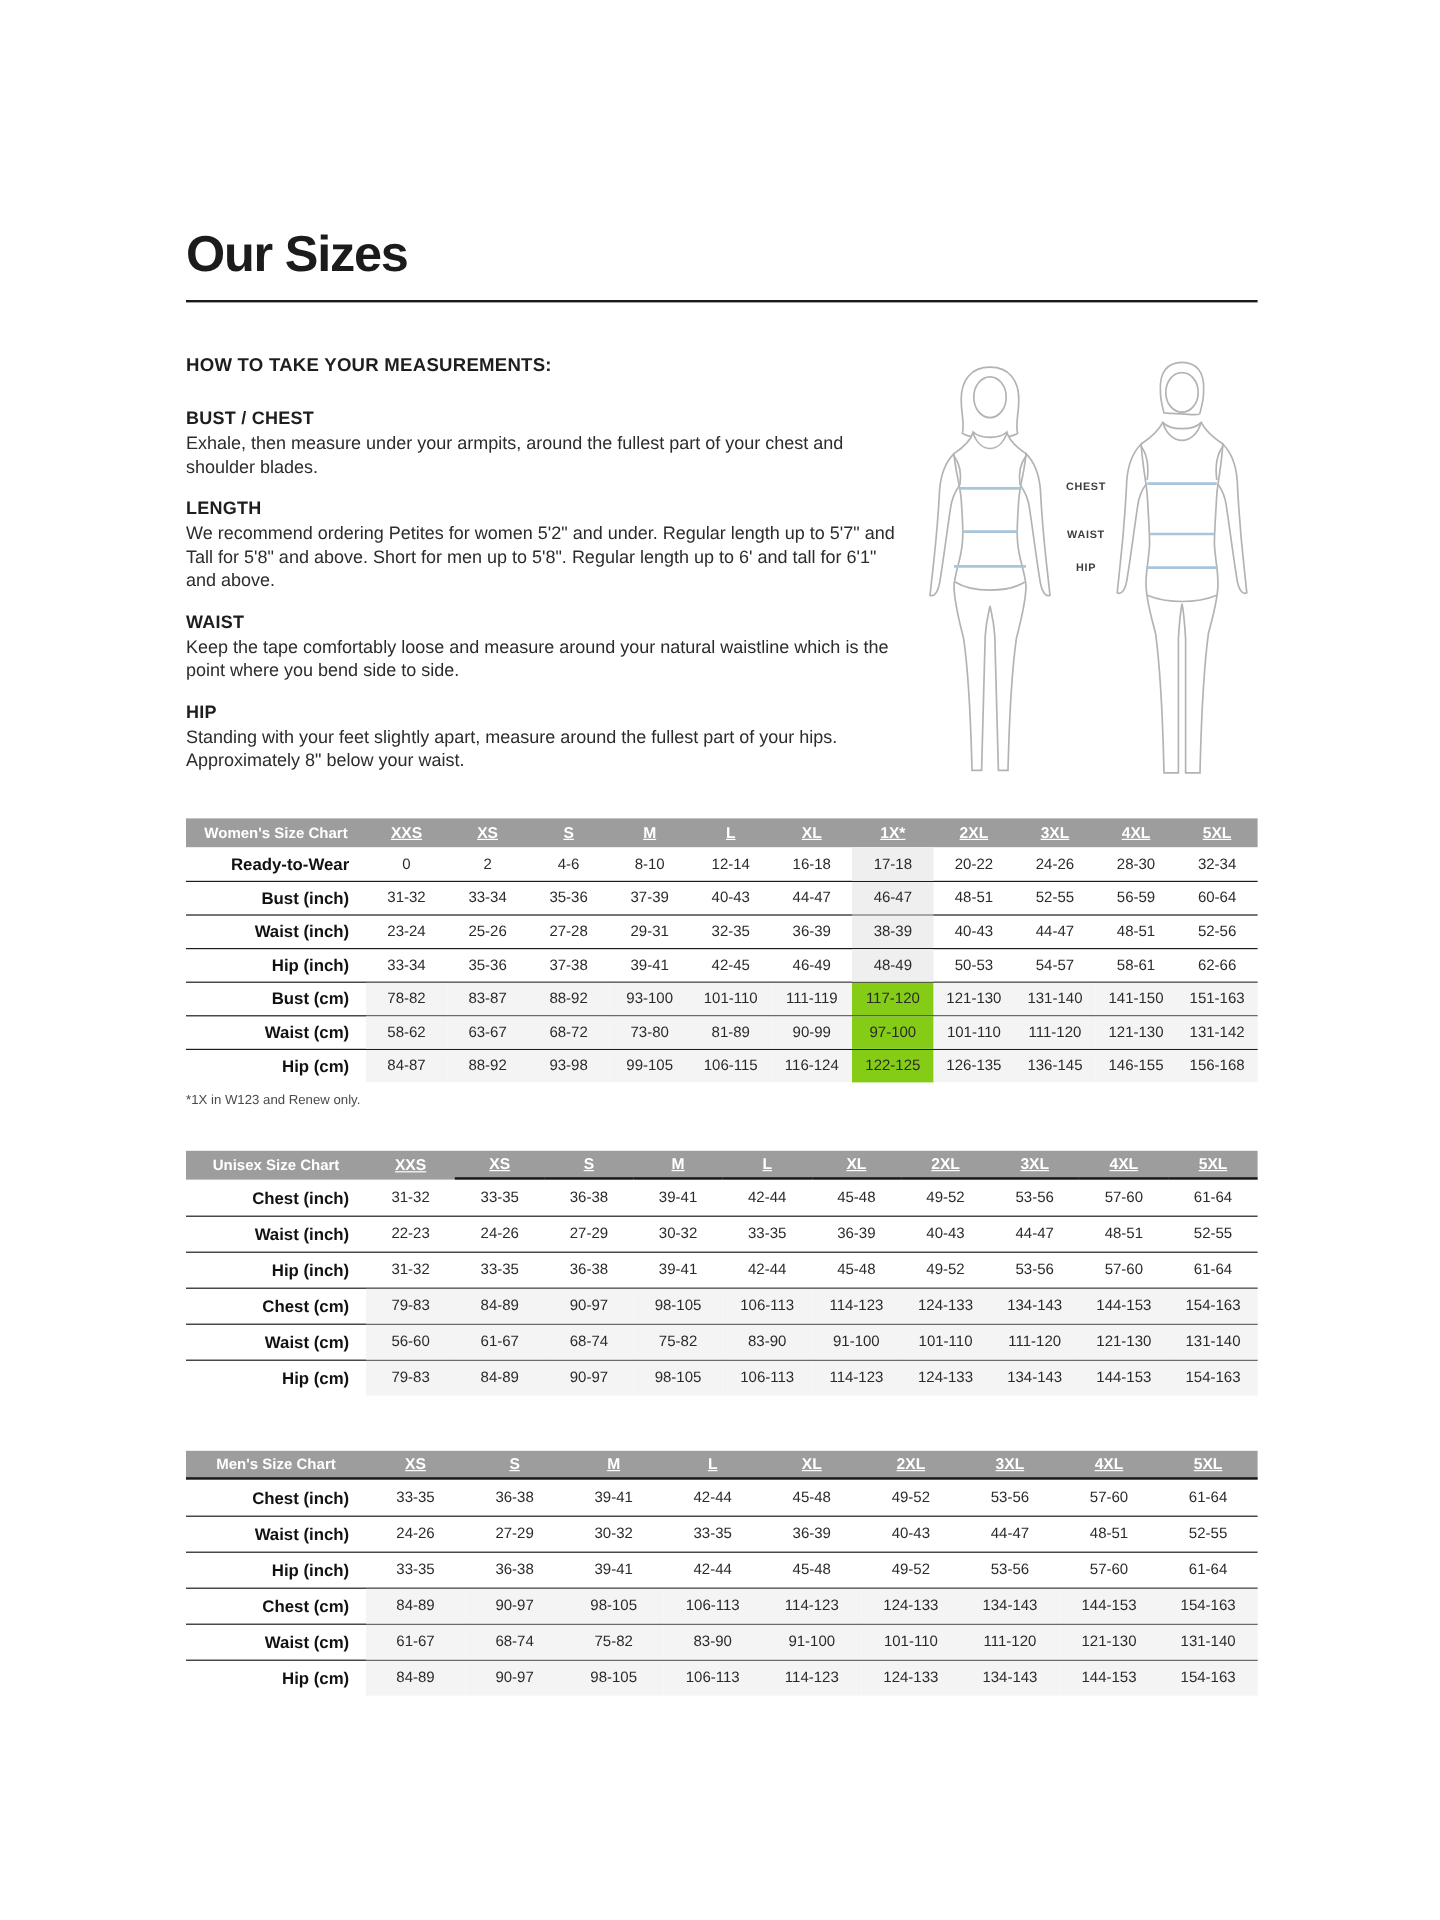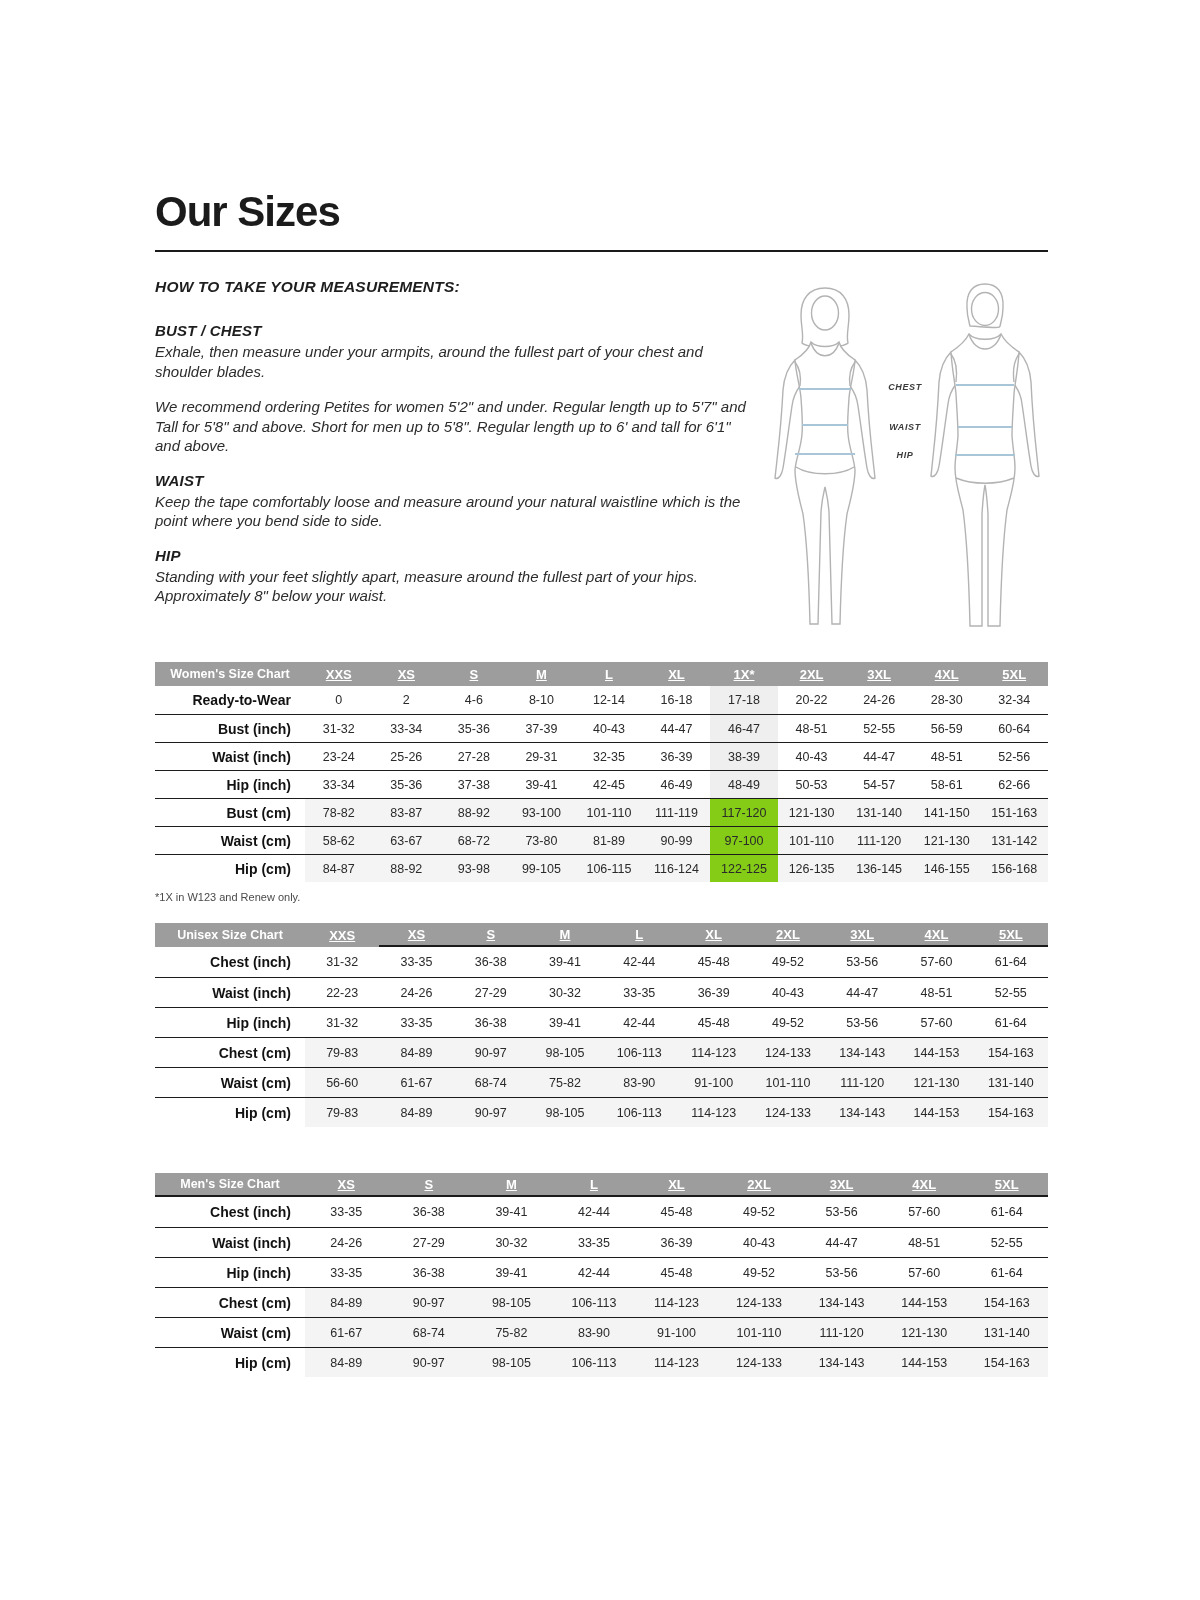--- a/index.html
+++ b/index.html
@@ -12,21 +12,21 @@
   }
   .page { width:1200px; padding:188px 152px 0 155px; }
 
   
   .page-title {
     font-size:42px; font-weight:800; letter-spacing:-1px; color:#1b1b1b;
   }
   .title-rule { border:none; border-top:2.5px solid #1a1a1a; margin-top:14px; }
 
   
-  .content { display:flex; margin-top:26px;font-style:italic; }
+  .content { display:flex; margin-top:44px; }
   .text-col { width:600px; flex:0 0 600px; }
   .figure-col { flex:1; display:flex; justify-content:center; padding-top:4px; }
 
   .howto-heading { font-size:15.5px; font-weight:bold; letter-spacing:0.2px; margin-bottom:26px; }
   .m-section { margin-bottom:16px; }
   .m-title { font-size:15px; font-weight:bold; letter-spacing:0.2px; margin-bottom:3px; }
   .m-body { font-size:15px; line-height:1.3; color:#2c2c2c; }
 
   
   .fig-svg text { font-family:"Liberation Sans", sans-serif; font-size:9px; font-weight:bold; fill:#3c3c3c; letter-spacing:0.6px; }
@@ -46,40 +46,41 @@
   .drow.bt { border-top:1.8px solid #1c1c1c; }
   .rlabel { font-size:14px; font-weight:bold; text-align:right; padding-right:14px; color:#111; white-space:nowrap; }
   .cell { font-size:12.5px; text-align:center; color:#2a2a2a; height:100%; display:flex; align-items:center; justify-content:center; }
   .cell.hl   { background:#efefef; }
   .cell.sh   { background:#f4f4f4; }
   .cell.sh-hl{ background:#84cc16; }
 
   .footnote { font-size:11px; color:#4a4a4a; padding-top:9px; }
 
   .gap-women { margin-top:22px; }
-  .gap-unisex { margin-top:20px; }
+  .gap-unisex { margin-top:36px; }
   .gap-men { margin-top:46px; }
 </style>
 </head>
 <body>
 
 <div class="page">
 
   <h1 class="page-title">Our Sizes</h1>
   <hr class="title-rule">
 
   <div class="content">
     <div class="text-col">
       <div class="howto-heading">HOW TO TAKE YOUR MEASUREMENTS:</div>
 
       <div class="m-section">
         <div class="m-title">BUST / CHEST</div>
         <div class="m-body">Exhale, then measure under your armpits, around the fullest part of your chest and shoulder blades.</div>
       </div>
       <div class="m-section">
+        <div class="m-title">LENGTH</div>
         <div class="m-body">We recommend ordering Petites for women 5'2" and under. Regular length up to 5'7" and Tall for 5'8" and above. Short for men up to 5'8". Regular length up to 6' and tall for 6'1" and above.</div>
       </div>
       <div class="m-section">
         <div class="m-title">WAIST</div>
         <div class="m-body">Keep the tape comfortably loose and measure around your natural waistline which is the point where you bend side to side.</div>
       </div>
       <div class="m-section">
         <div class="m-title">HIP</div>
         <div class="m-body">Standing with your feet slightly apart, measure around the fullest part of your hips. Approximately 8" below your waist.</div>
       </div>

